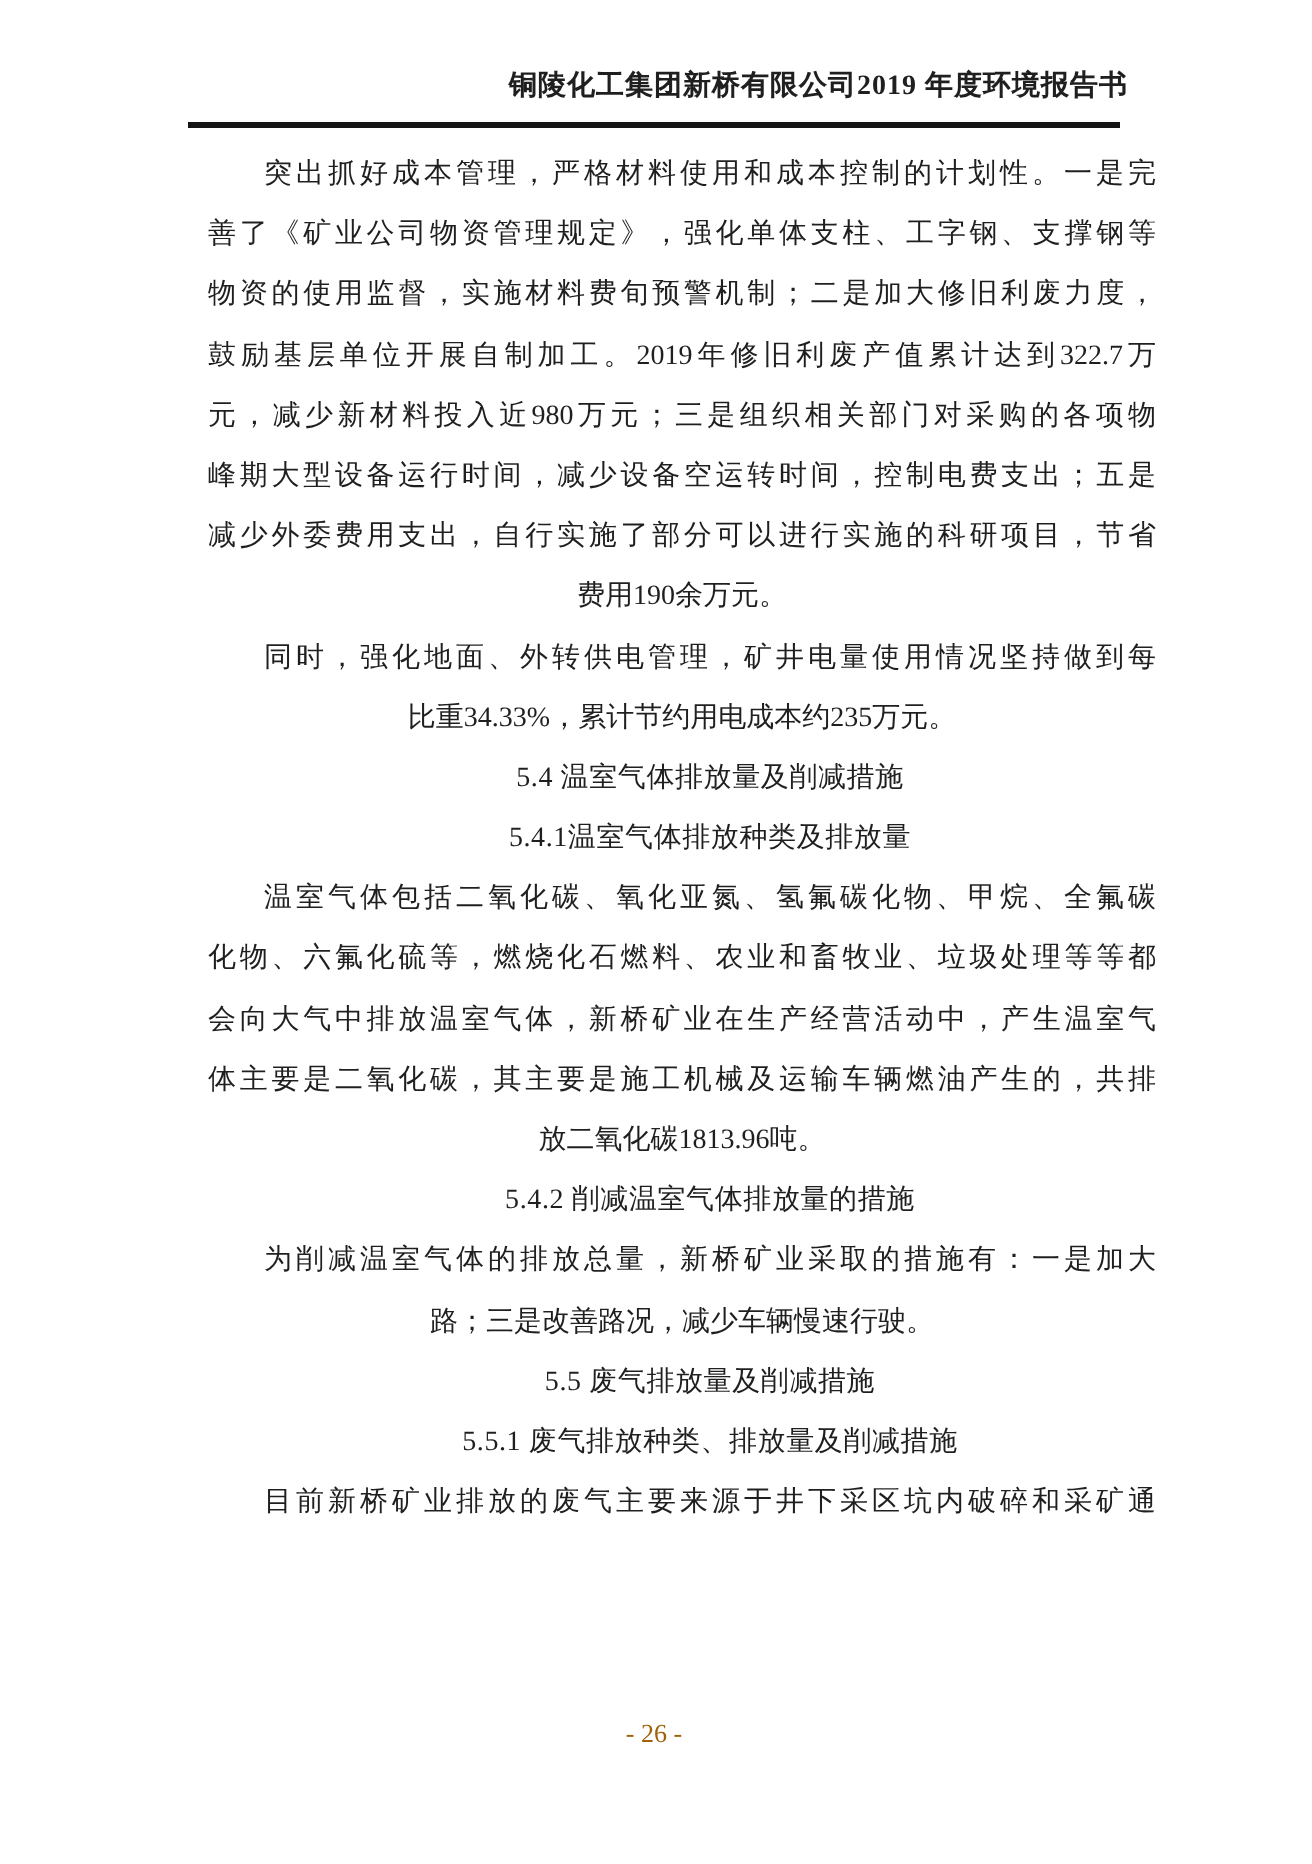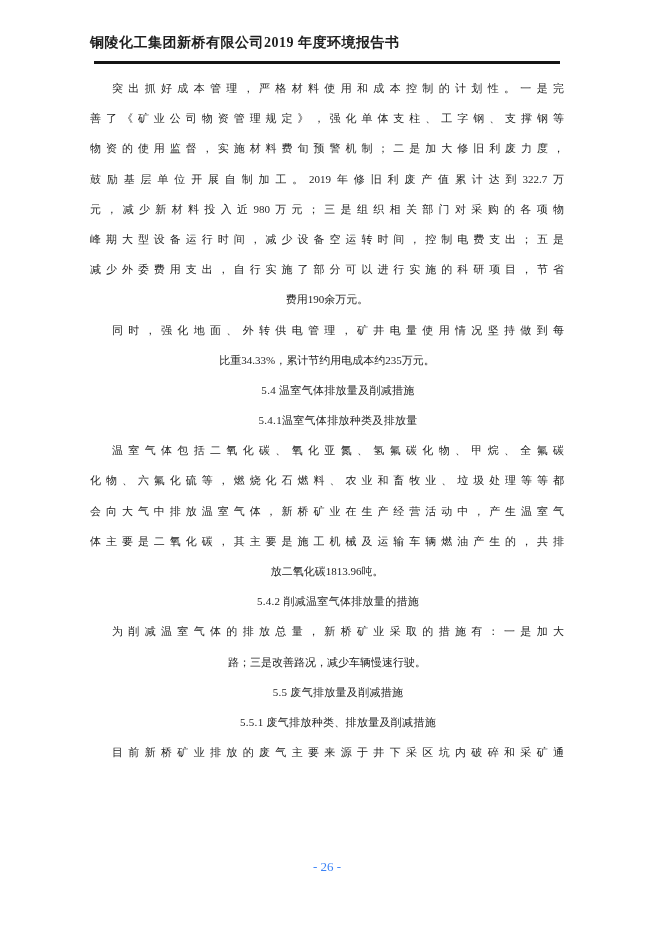--- a/index.html
+++ b/index.html
@@ -14,40 +14,40 @@
     background: #ffffff;
     font-family: "Liberation Serif", "DejaVu Serif", serif;
     color: #1f1f1f;
     overflow: hidden;
   }
   .header-title {
     position: absolute;
     top: 34px;
     left: 90px;
     width: 474px;
-    text-align: left;
+    text-align: right;
     font-size: 14px;
     font-weight: bold;
     letter-spacing: 0.5px;
     white-space: nowrap;
   }
   .header-rule {
     position: absolute;
     top: 61px;
     left: 94px;
     width: 466px;
     height: 3px;
     background: #141414;
   }
   .doc-body {
     position: absolute;
     top: 73px;
-    left: 90px;
+    left: 104px;
     width: 474px;
-    font-size: 11px;
+    font-size: 14px;
     font-family: Liberation Serif, serif;
   }
   .line {
     height: 30.2px;
     line-height: 30.2px;
     text-align: center;
     overflow: hidden;
   }
   .line.justify {
     text-align: justify;
@@ -60,21 +60,21 @@
   .line.heading {
     letter-spacing: 0.3px;
   }
   .footer-page-number {
     position: absolute;
     top: 859px;
     left: 90px;
     width: 474px;
     text-align: center;
     font-size: 13px;
-    color: #3b82f6;
+    color: #a16207;
   }
 </style>
 </head>
 <body>
 
 <div class="page">
   <div class="header-title">铜陵化工集团新桥有限公司2019 年度环境报告书</div>
   <div class="header-rule"></div>
   <div class="doc-body">
       <div class="line indent justify">突出抓好成本管理，严格材料使用和成本控制的计划性。一是完</div>

